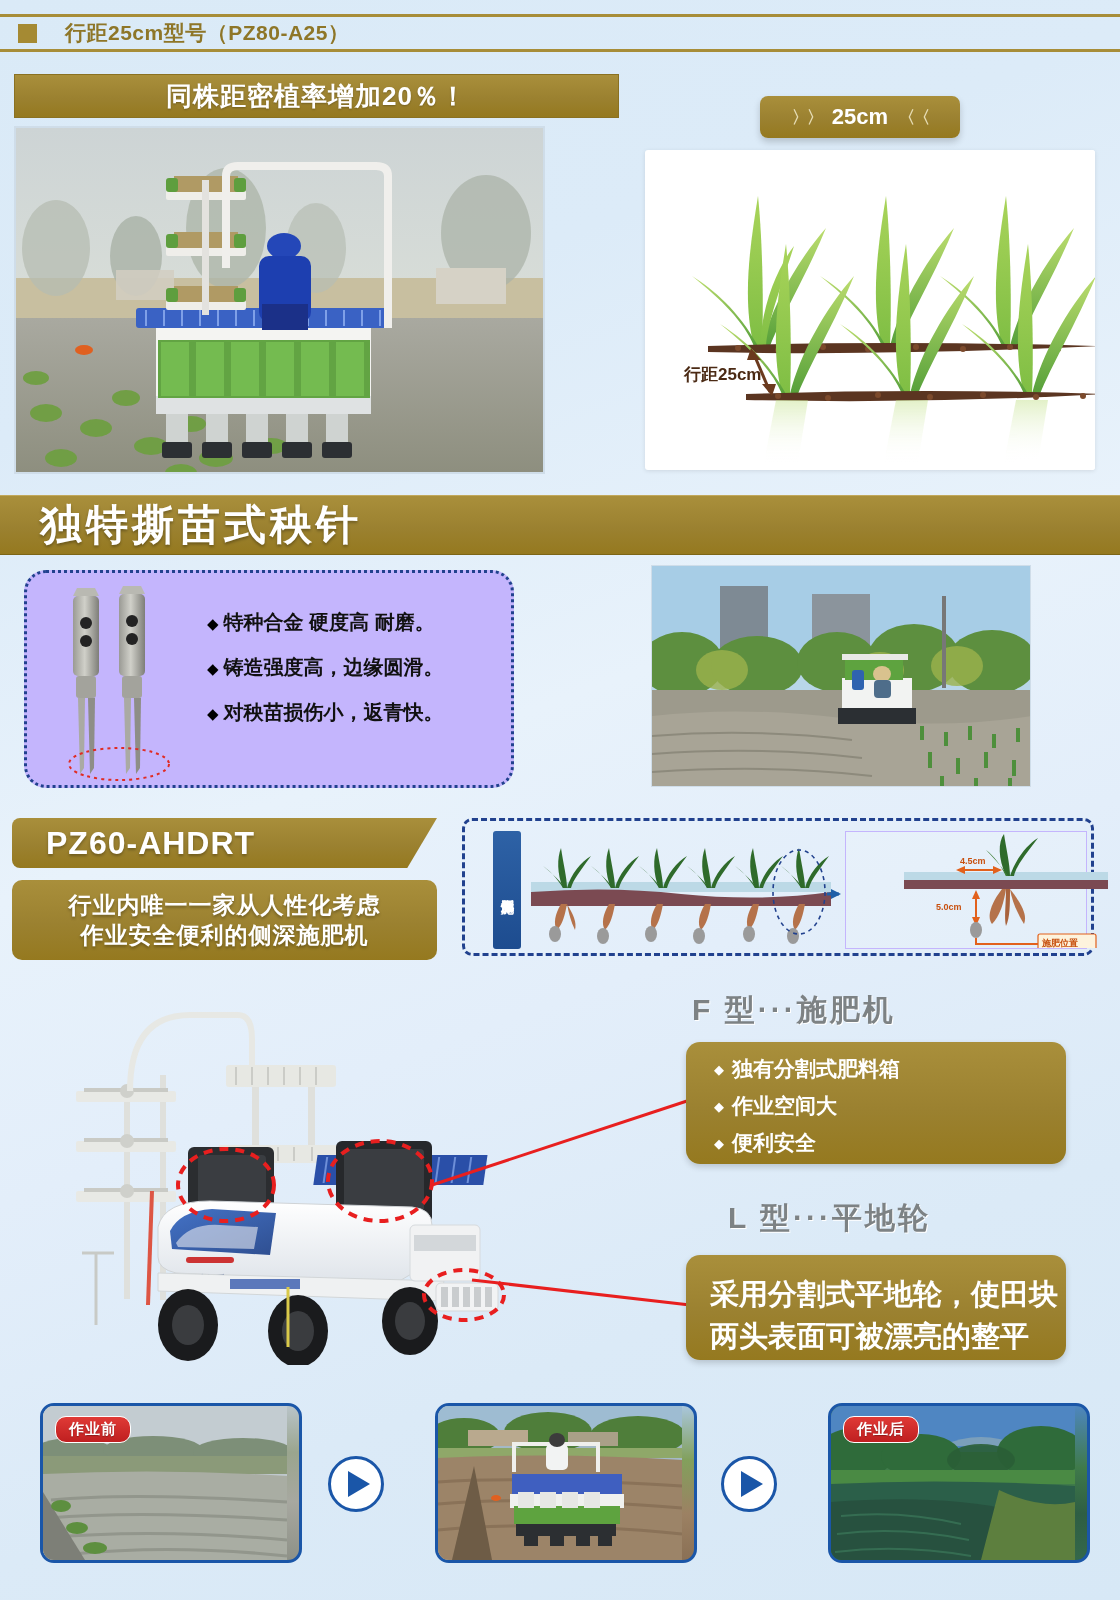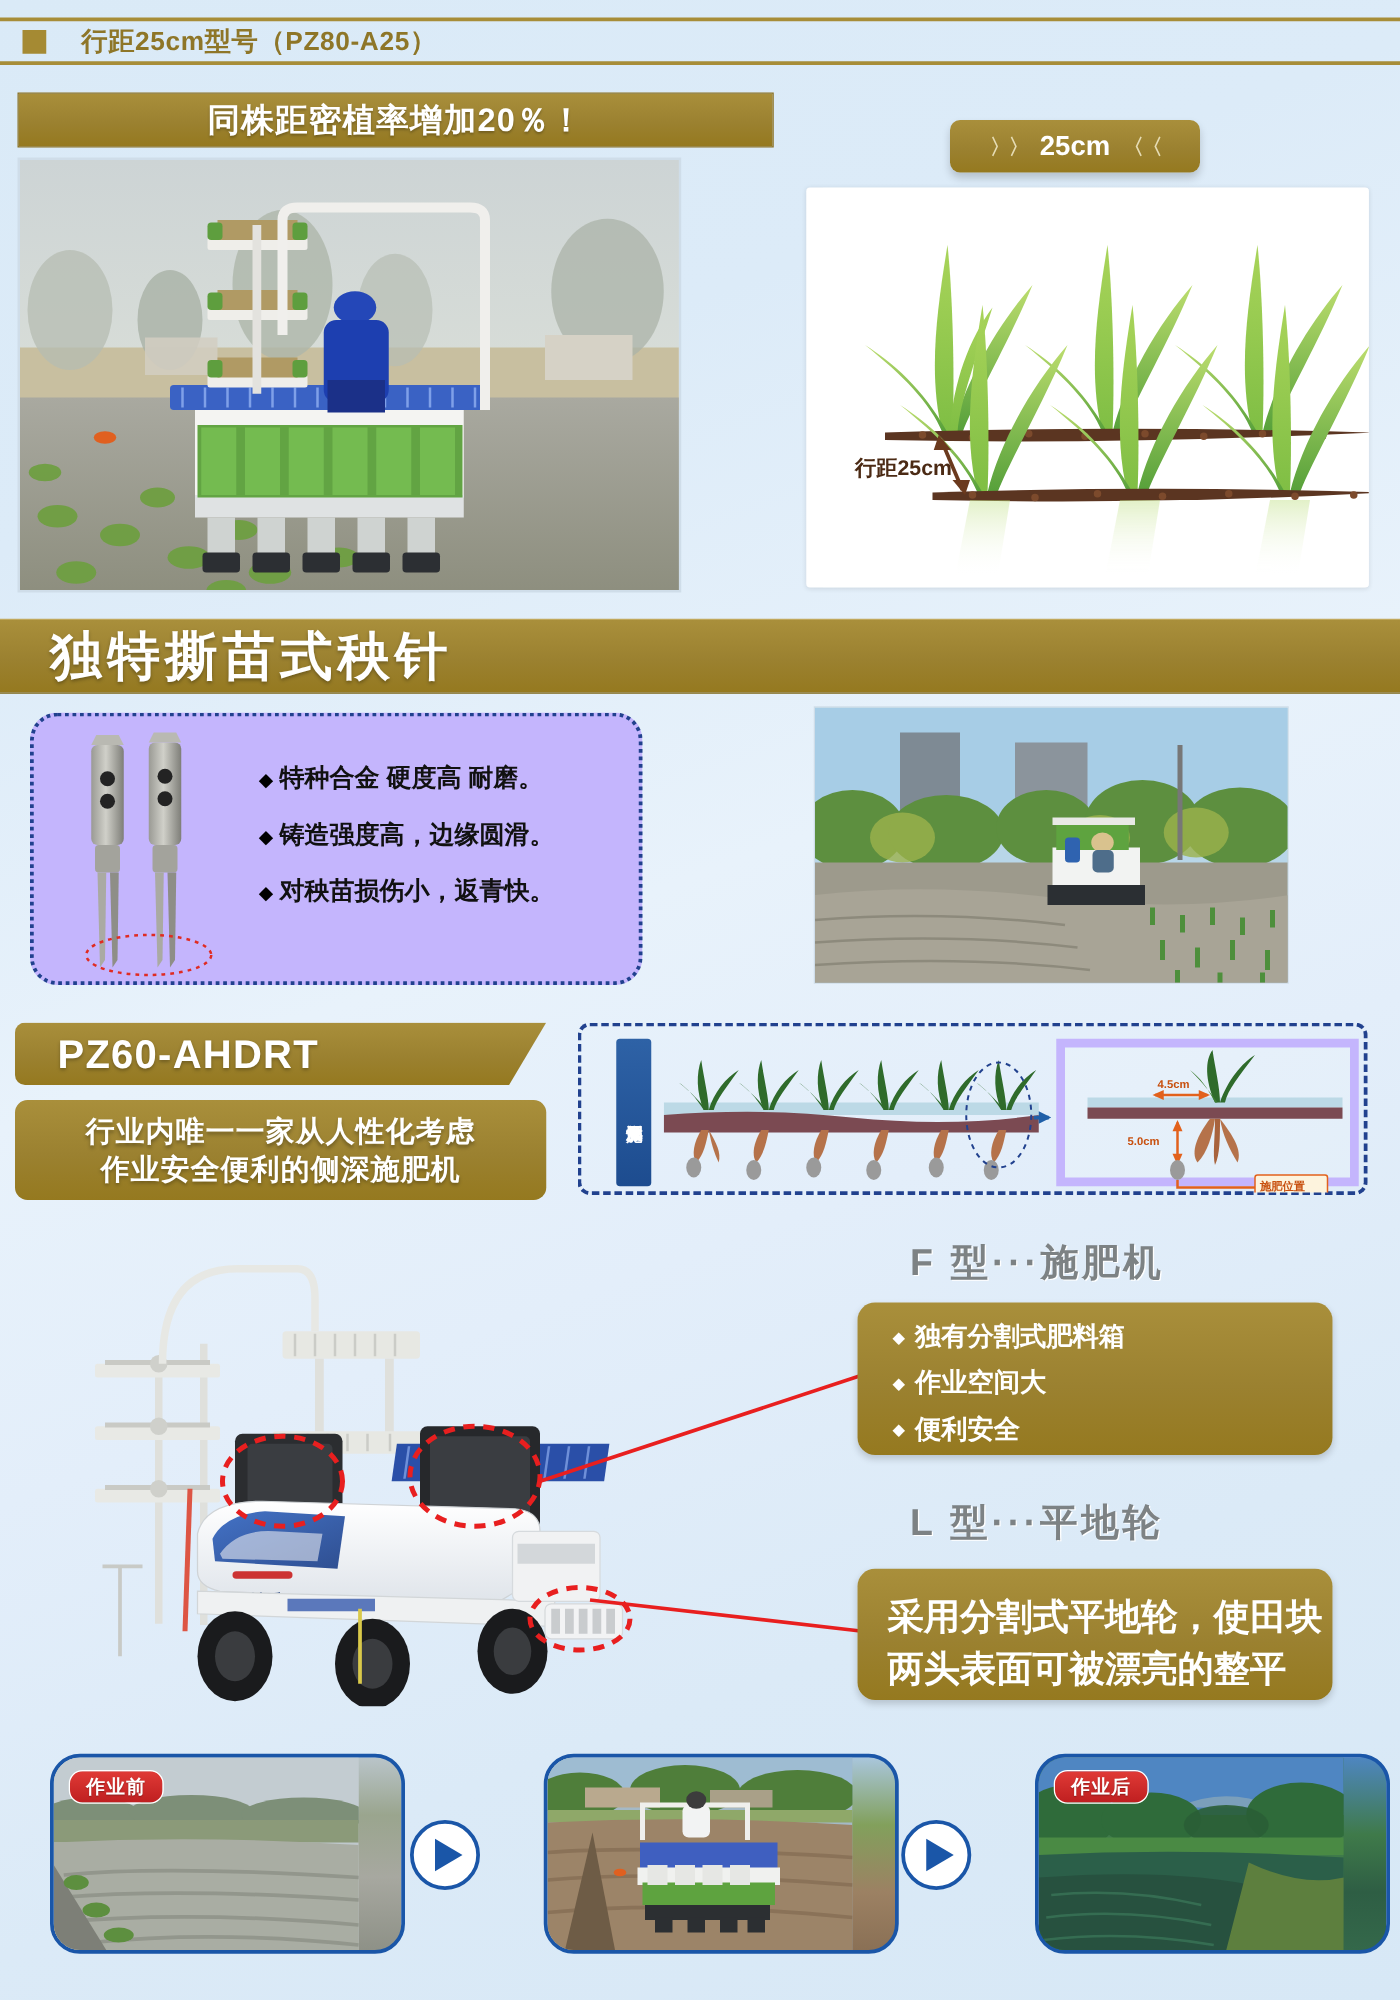--- a/index.html
+++ b/index.html
@@ -106,21 +106,21 @@
   }
   #fert-vlabel {
     position: absolute; left: 28px; top: 10px; width: 28px; height: 118px;
     background: linear-gradient(180deg,#2e62a6 0%,#1d4c8f 100%);
     border-radius: 3px; color: #fff; font-size: 13px; font-weight: 700;
     display: flex; flex-direction: column; align-items: center; justify-content: center;
     line-height: 1.08; letter-spacing: 0;
   }
   #fert-zoombox {
     position: absolute; left: 380px; top: 10px; width: 242px; height: 118px;
-    border: 7px solid #c4b5fd; background: rgba(255,255,255,.12);
+    border: 1px solid #c4b5fd; background: rgba(255,255,255,.12); padding-left: 40px;
   }
 
   
   #machine-photo {
     left: 40px; top: 995px; width: 620px; height: 370px;
   }
   .callout-head {
     position: absolute; font-size: 30px; font-weight: 800; color: #7d8284;
     letter-spacing: 3px; text-shadow: 1px 1px 0 #fff;
     white-space: nowrap;
@@ -130,22 +130,22 @@
     box-shadow: 0 3px 6px rgba(0,0,0,.17);
   }
   #box-f { left: 686px; top: 1042px; width: 380px; height: 122px; padding: 13px 0 0 28px; }
   #box-f li { list-style: none; font-size: 21px; font-weight: 600; margin-bottom: 9px; white-space: nowrap; }
   #box-f li .dia { font-size: 13px; margin-right: 8px; vertical-align: 2px; }
   #box-l { left: 686px; top: 1255px; width: 380px; height: 105px; padding: 18px 0 0 24px; }
   #box-l .ln { font-size: 29px; font-weight: 600; line-height: 1.45; white-space: nowrap; }
 
   
   .bot-photo {
-    position: absolute; top: 1403px; width: 284px; height: 160px;
-    border: 3px solid #1a56a8; border-radius: 24px; overflow: hidden;
+    position: absolute; top: 1403px; width: 262px; height: 160px;
+    border: 3px solid #1a56a8; border-radius: 14px; overflow: hidden;
   }
   #bot-photo-1 { left: 40px;  background: linear-gradient(180deg,#b9c4c9 0%,#9aa58e 30%,#a7a8a0 62%,#8e9187 100%); }
   #bot-photo-2 { left: 435px; background: linear-gradient(180deg,#a9c6dc 0%,#82a05c 35%,#9c8163 70%,#8a7055 100%); }
   #bot-photo-3 { left: 828px; background: linear-gradient(180deg,#4e86c0 0%,#3f7a4a 40%,#2e5e44 70%,#34684a 100%); }
   .bot-tag {
     position: absolute; left: 12px; top: 10px; padding: 3px 13px; border-radius: 11px;
     background: linear-gradient(180deg,#e03a36 0%,#bf1f20 100%);
     color: #fff; font-size: 15px; font-weight: 800; letter-spacing: 1px;
     border: 1px solid #fff; z-index: 4; text-shadow: 0 1px 1px rgba(0,0,0,.3);
   }
@@ -693,21 +693,21 @@
   <ellipse cx="186" cy="190" rx="48" ry="36" fill="none" stroke="#e81f1f" stroke-width="4" stroke-dasharray="9 7"></ellipse>
   <ellipse cx="340" cy="186" rx="52" ry="40" fill="none" stroke="#e81f1f" stroke-width="4" stroke-dasharray="9 7"></ellipse>
   <ellipse cx="424" cy="300" rx="40" ry="25" fill="none" stroke="#e81f1f" stroke-width="4" stroke-dasharray="9 7"></ellipse>
 </svg>
 
 <svg class="abs" style="left:0;top:980px;width:1120px;height:400px;pointer-events:none">
   <line x1="432" y1="205" x2="690" y2="120" stroke="#e81f1f" stroke-width="3"></line>
   <line x1="472" y1="300" x2="690" y2="325" stroke="#e81f1f" stroke-width="3"></line>
 </svg>
 
-<div class="callout-head" style="left:728px; top:990px;">F 型···施肥机</div>
+<div class="callout-head" style="left:692px; top:990px;">F 型···施肥机</div>
 
 <ul class="callout-box gold" id="box-f">
   <li><span class="dia">◆</span><span>独有分割式肥料箱</span></li>
   <li><span class="dia">◆</span><span>作业空间大</span></li>
   <li><span class="dia">◆</span><span>便利安全</span></li>
 </ul>
 
 <div class="callout-head" style="left:728px; top:1198px;">L 型···平地轮</div>
 
 <div class="callout-box gold" id="box-l">

